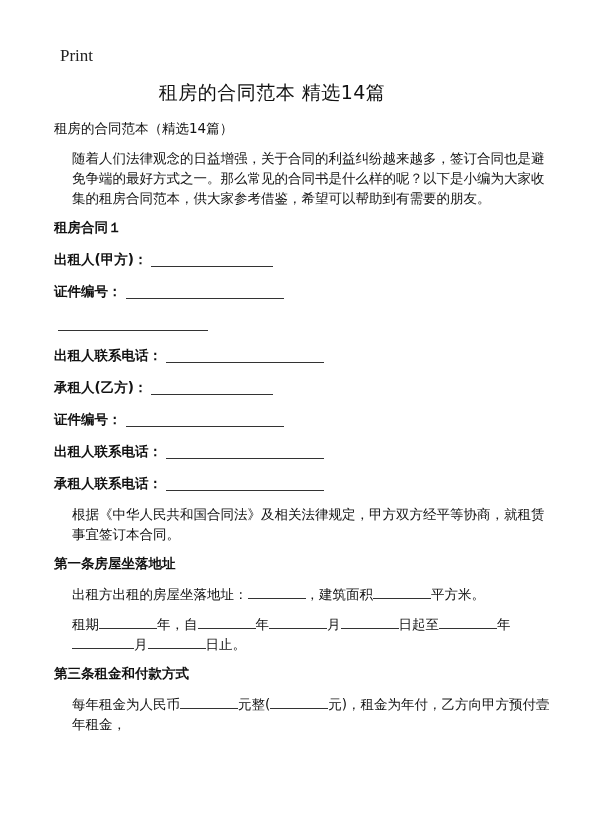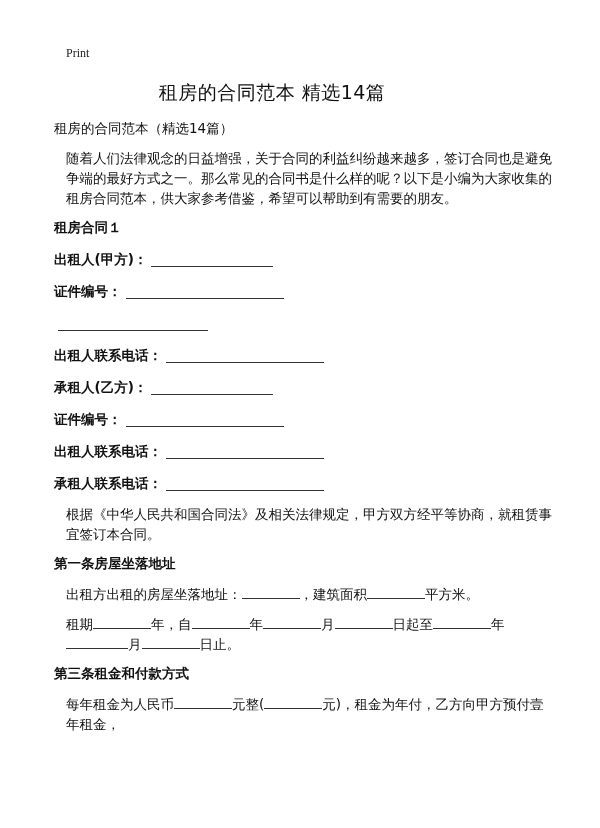--- a/index.html
+++ b/index.html
@@ -10,24 +10,24 @@
     body {
       width: 600px;
       height: 828px;
       position: relative;
       overflow: hidden;
       color: #111111;
       font-family: "DejaVu Sans", "Liberation Sans", sans-serif;
     }
     .print-label {
       position: absolute;
-      left: 66px;
+      left: 60px;
       top: 46px;
       font-family: "Liberation Serif", "DejaVu Serif", serif;
-      font-size: 12px;
+      font-size: 17px;
       color: #222;
     }
     .doc-title {
       position: absolute;
       left: 0;
       width: 544px;
       top: 80px;
       text-align: center;
       font-size: 19px;
       font-weight: normal;
@@ -40,21 +40,21 @@
       top: 118px;
       width: 500px;
       font-size: 13.5px;
       line-height: 20px;
     }
     .subtitle {
       margin: 0 0 10px 0;
       font-size: 13.5px;
     }
     .para {
-      margin: 0 0 10px 12px;
+      margin: 0 0 10px 18px;
       line-height: 20px;
     }
     .heading {
       margin: 4px 0 10px 0;
       font-weight: bold;
       font-size: 13.5px;
       font-family: Liberation Sans, sans-serif;
     }
     .field-row {
       height: 22px;

